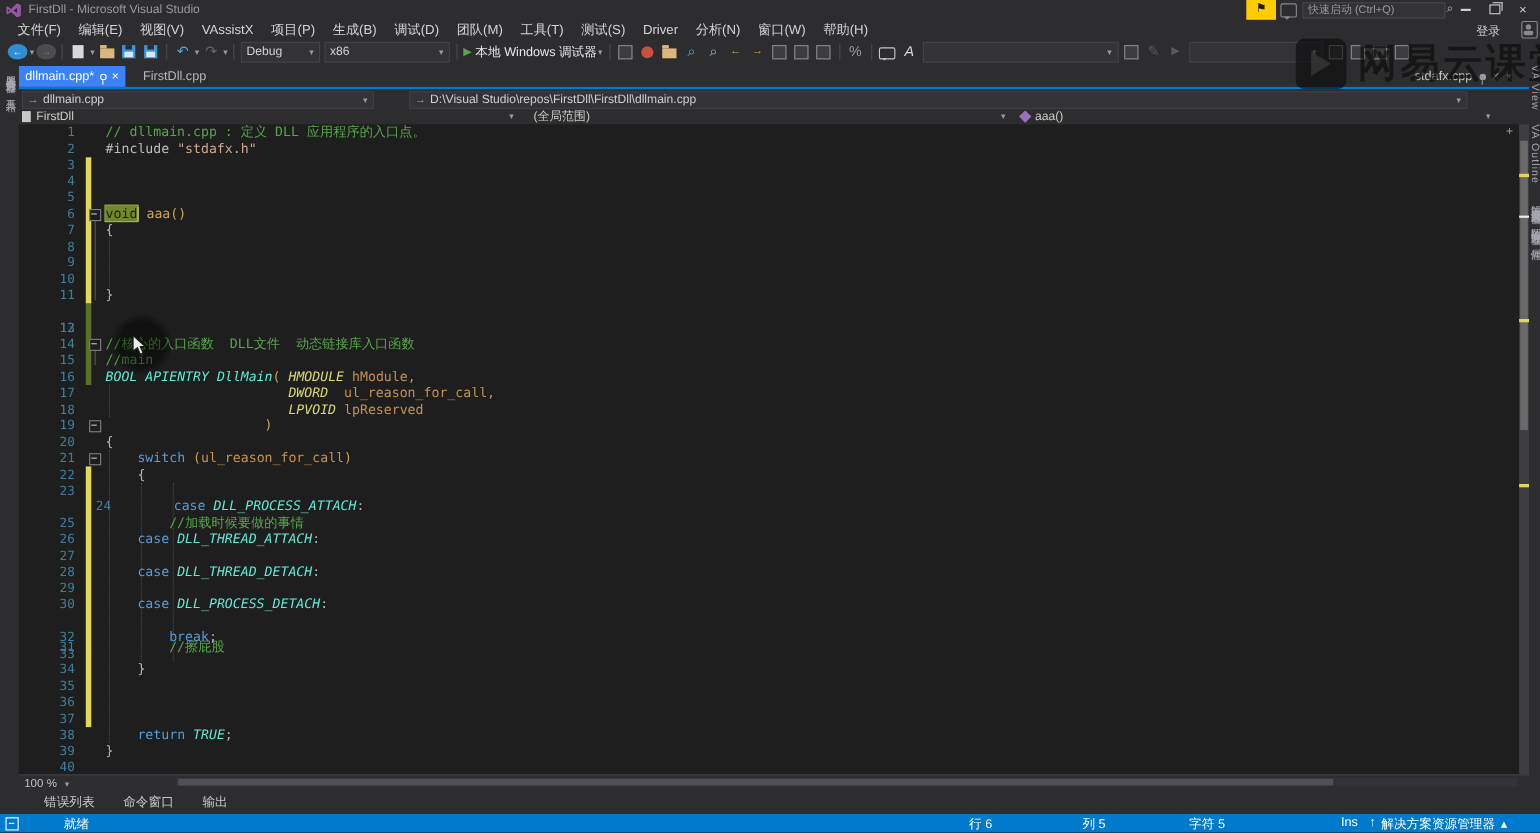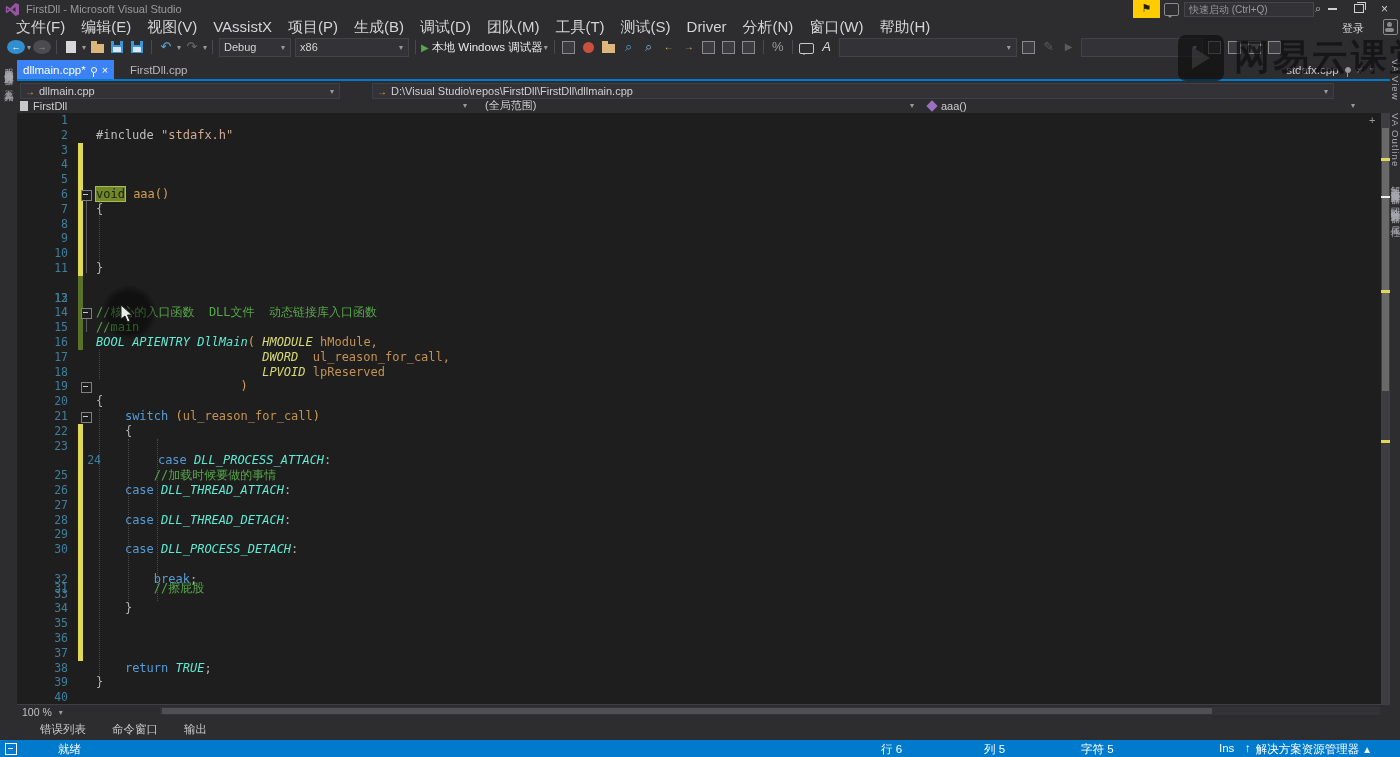--- a/index.html
+++ b/index.html
@@ -16,21 +16,21 @@
   #feedback-icon:after{content:"";position:absolute;left:2px;top:11px;border:3px solid transparent;border-top-color:#8a8a8a;}
   #quicklaunch{left:1184px;top:2px;width:124px;height:13px;background:#333337;border:1px solid #46464a;
                color:#999;font-size:10px;line-height:13px;padding-left:4px;}
   #ql-search{left:1315px;top:2px;color:#b5b5b5;font-size:11px;}
   #btn-min{left:1328px;top:8px;width:9px;height:2px;background:#cfcfcf;}
   #btn-restore{left:1354px;top:4px;width:8px;height:7px;border:1px solid #cfcfcf;}
   #btn-restore:before{content:"";position:absolute;left:2px;top:-3px;width:8px;height:7px;border:1px solid #cfcfcf;border-bottom:none;border-left:none;}
   #btn-close{left:1381px;top:2px;color:#cfcfcf;font-size:12px;}
   
   #menubar{left:0;top:18px;width:1400px;height:18px;display:flex;align-items:center;padding-left:8px;gap:0;}
-  .menu-item{padding:0 8px;color:#d4d4d4;font-size:15px;line-height:18px;cursor:default;}
+  .menu-item{padding:0 8px;color:#d4d4d4;font-size:12px;line-height:18px;cursor:default;}
   #signin{left:1342px;top:21px;color:#d4d4d4;font-size:11px;}
   #avatar-box{left:1383px;top:19px;width:13px;height:14px;border:1px solid #8a8a8a;border-radius:2px;}
   #avatar-box i{position:absolute;left:3px;top:2px;width:5px;height:5px;border-radius:50%;background:#8a8a8a;}
   #avatar-box b{position:absolute;left:1px;top:8px;width:9px;height:4px;border-radius:2px;background:#8a8a8a;}
   
   #toolbar{left:0;top:36px;width:1400px;height:22px;display:flex;align-items:center;padding-left:6px;}
   .tb{display:inline-flex;align-items:center;justify-content:center;height:18px;min-width:18px;margin:0 1px;color:#c8c8c8;}
   .tb-sep{width:1px;height:14px;background:#4a4a4e;margin:0 4px;}
   .caret{font-size:8px;color:#9a9a9a;margin:0 1px;}
   .circ{width:14px;height:14px;border-radius:50%;display:inline-flex;align-items:center;justify-content:center;font-size:9px;color:#fff;}
@@ -323,21 +323,21 @@
         <div class="track unsaved" style="top: 29.6px; height: 133.2px;"></div>
         <div class="track saved" style="top: 162.8px; height: 74px;"></div>
         <div class="track unsaved" style="top: 310.8px; height: 236.8px;"></div>
         <div class="guide" style="left: 82px; top: 88.8px; height: 59.2px;"></div>
         <div class="guide" style="left: 82px; top: 236.8px; height: 29.6px;"></div>
         <div class="guide" style="left: 82px; top: 296px; height: 266.4px;"></div>
         <div class="guide" style="left: 110.8px; top: 325.6px; height: 162.8px;"></div>
         <div class="guide" style="left: 139.6px; top: 325.6px; height: 162.8px;"></div>
         <div class="oline" style="top: 86px; height: 74px;"></div>
         <div class="oline" style="top: 204.4px; height: 14.8px;"></div>
-        <div class="cl" style="top: 0px;"><span class="num">1</span></div>
+        <div class="cl" style="top: 0px;"><span class="num">1</span><span class="code"><span class="tk-com">// dllmain.cpp : 定义 DLL 应用程序的入口点。</span></span></div>
         <div class="cl" style="top: 14.8px;"><span class="num">2</span><span class="code"><span class="tk-pp">#include </span><span class="tk-str">"stdafx.h"</span></span></div>
         <div class="cl" style="top: 29.6px;"><span class="num">3</span><span class="code"></span></div>
         <div class="cl" style="top: 44.4px;"><span class="num">4</span><span class="code"></span></div>
         <div class="cl" style="top: 59.2px;"><span class="num">5</span><span class="code"></span></div>
         <div class="cl" style="top: 74px;"><span class="num">6</span><span class="fold"></span><span class="code"><span class="tk-sel">void</span><span class="tk-caret"></span><span class="tk-pln"> </span><span class="tk-fn">aaa</span><span class="tk-fn">()</span></span></div>
         <div class="cl" style="top: 88.8px;"><span class="num">7</span><span class="code"><span class="tk-pun">{</span></span></div>
         <div class="cl" style="top: 103.6px;"><span class="num">8</span><span class="code"></span></div>
         <div class="cl" style="top: 118.4px;"><span class="num">9</span><span class="code"></span></div>
         <div class="cl" style="top: 133.2px;"><span class="num">10</span><span class="code"></span></div>
         <div class="cl" style="top: 148px;"><span class="num">11</span><span class="code"><span class="tk-pun">}</span></span></div>

